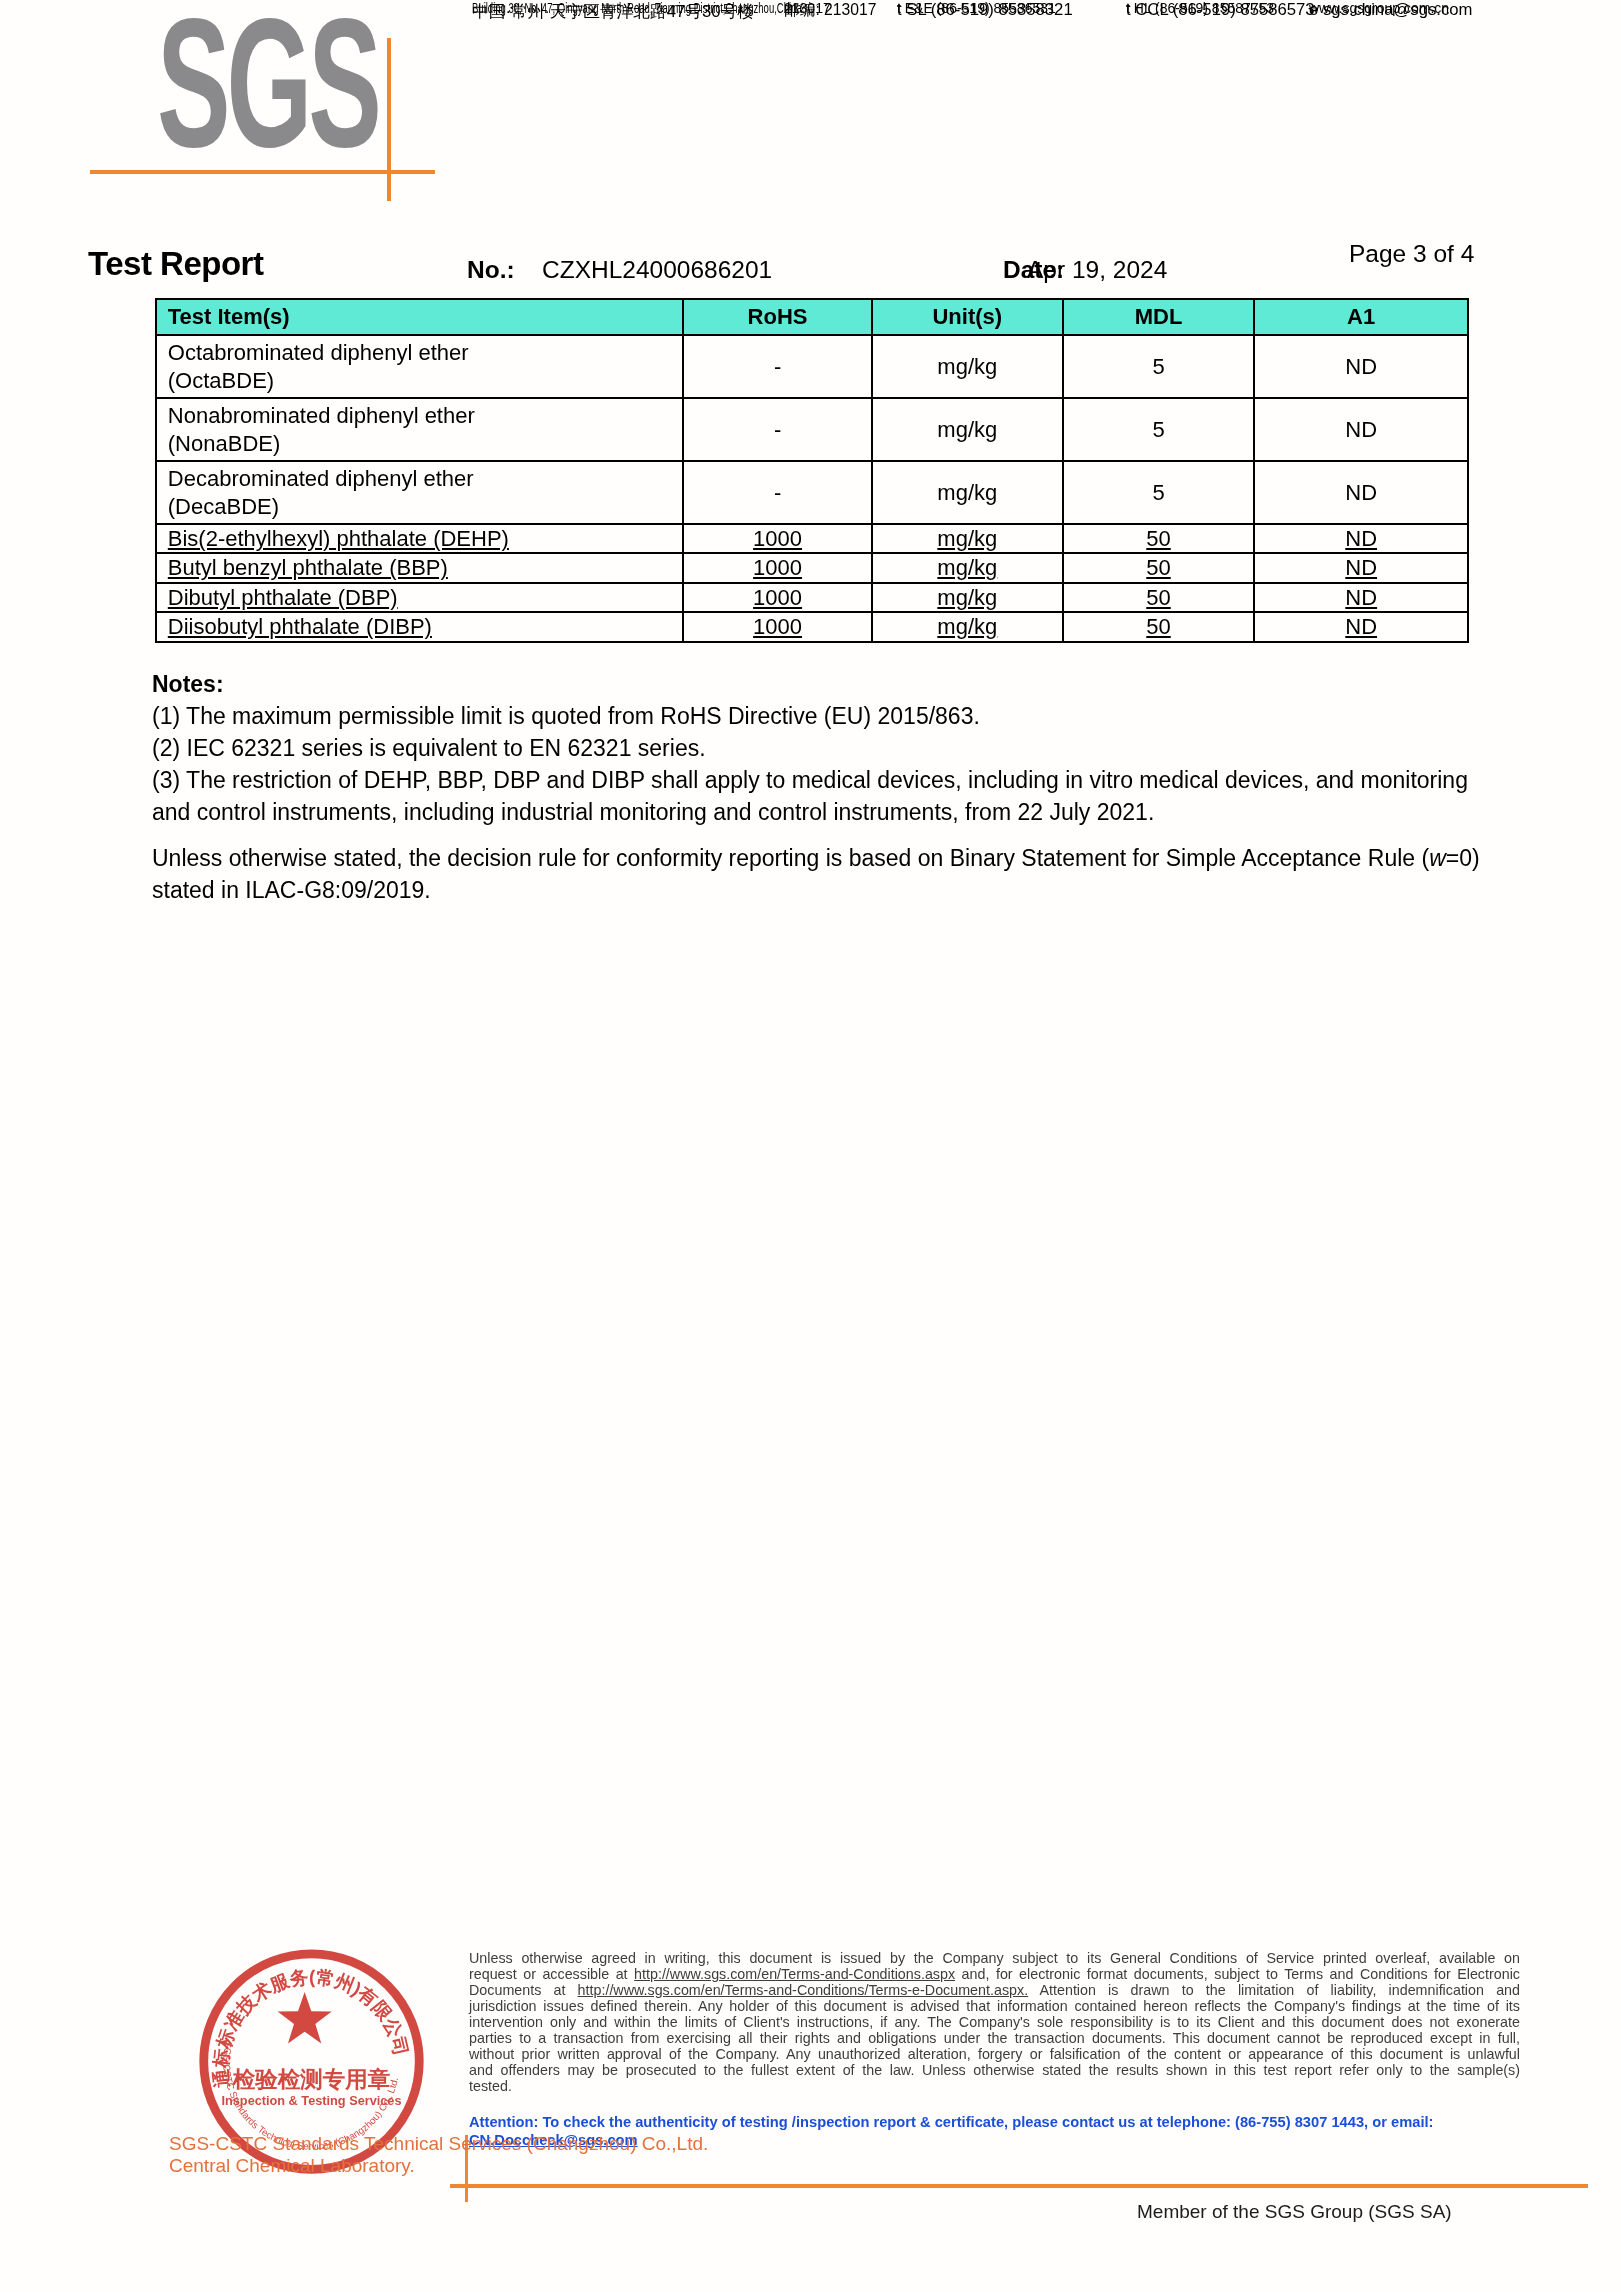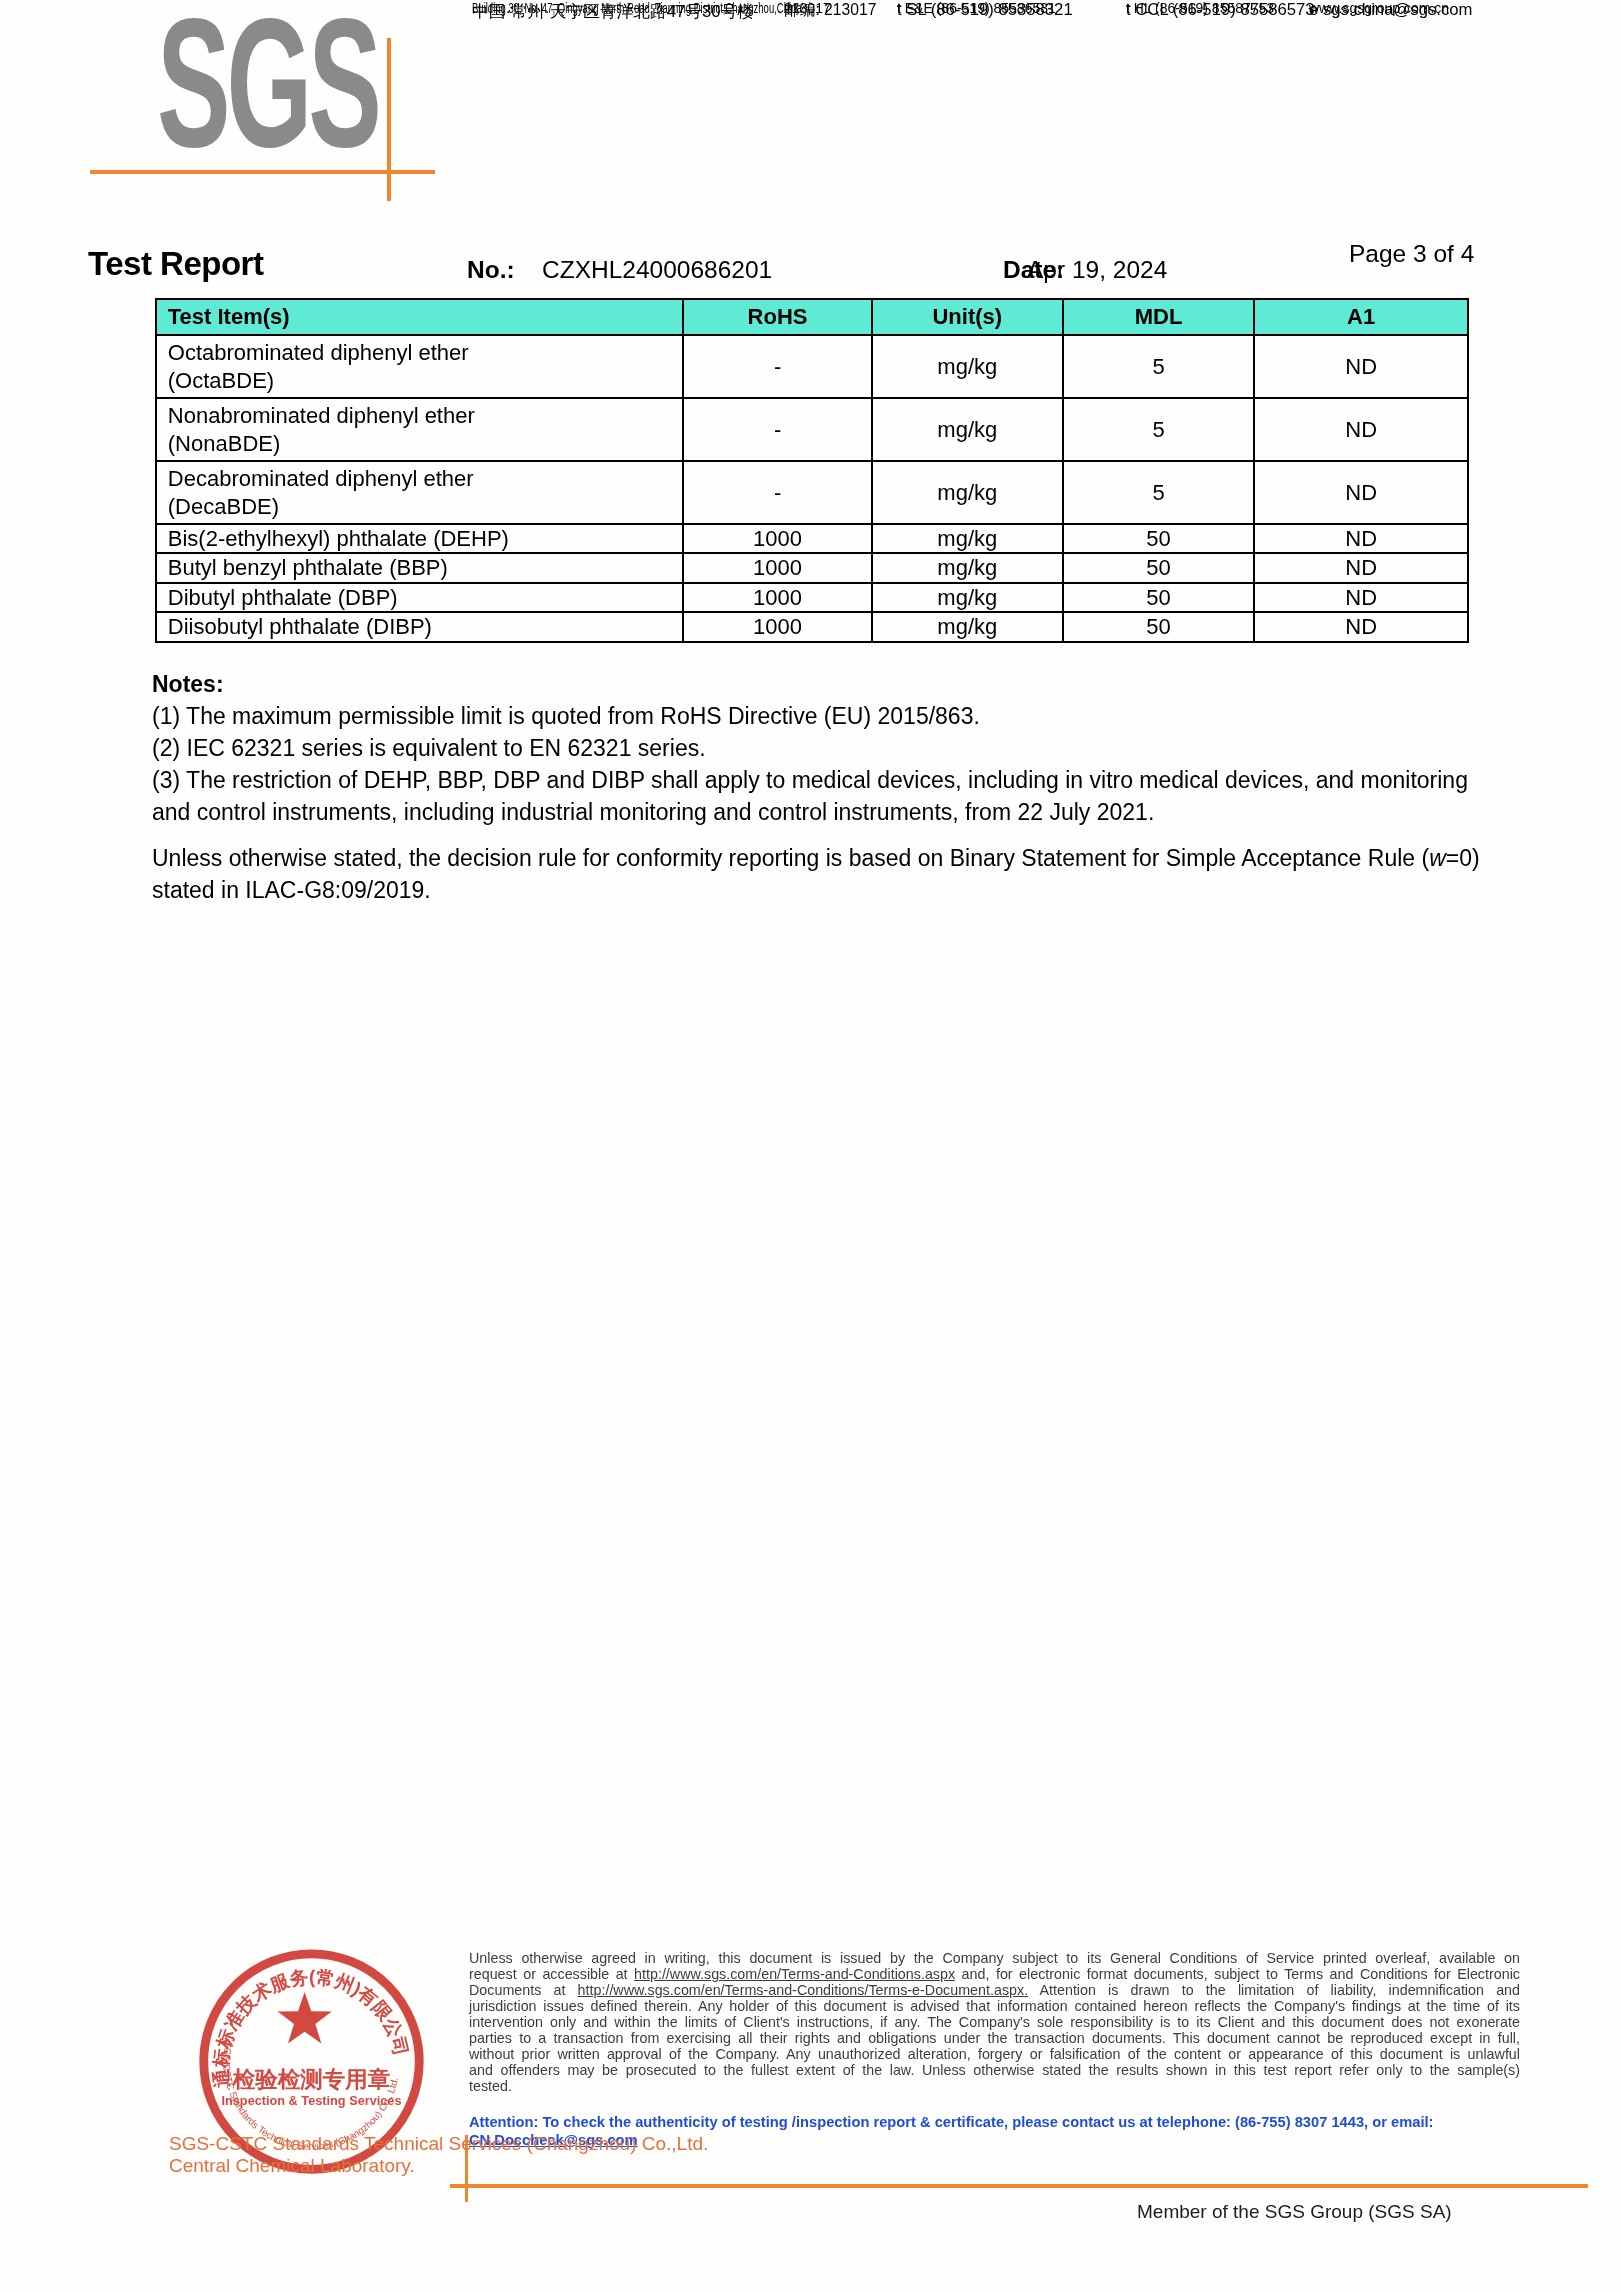--- a/index.html
+++ b/index.html
@@ -27,21 +27,21 @@
             font-size:22px;}
   table.res td,table.res th{border-left:2px solid #000;border-right:2px solid #000;
             border-top:2.9px solid #000;border-bottom:2.9px solid #000;
             padding:0 5.9px;vertical-align:middle;}
   table.res{border:2.9px solid #000;}
   table.res thead th{background:#5eead4;font-weight:bold;height:34px;text-align:center;}
   table.res thead th.c-item{text-align:left;padding-left:10.8px;}
   table.res td.c-item{text-align:left;padding-left:10.8px;line-height:27.4px;margin-top:8px;}
   table.res td.c-mid{text-align:center;}
   tr.tall{height:63px;}
-  tr.short{height:25px;}
+  tr.short{height:25px;text-decoration:underline;}
 
   
   .notes{position:absolute;left:152px;top:668px;width:1329px;font-size:23px;line-height:32px;}
   .notes .nh{font-weight:bold;}
   .notes .rule-p{margin-top:13.7px;}
 
   
   .stamp{position:absolute;left:189px;top:1944px;opacity:0.92;}
   .fco{position:absolute;left:169px;color:#e4713c;font-size:19px;white-space:nowrap;z-index:5;}
   .fco.l1{top:2133px;}

